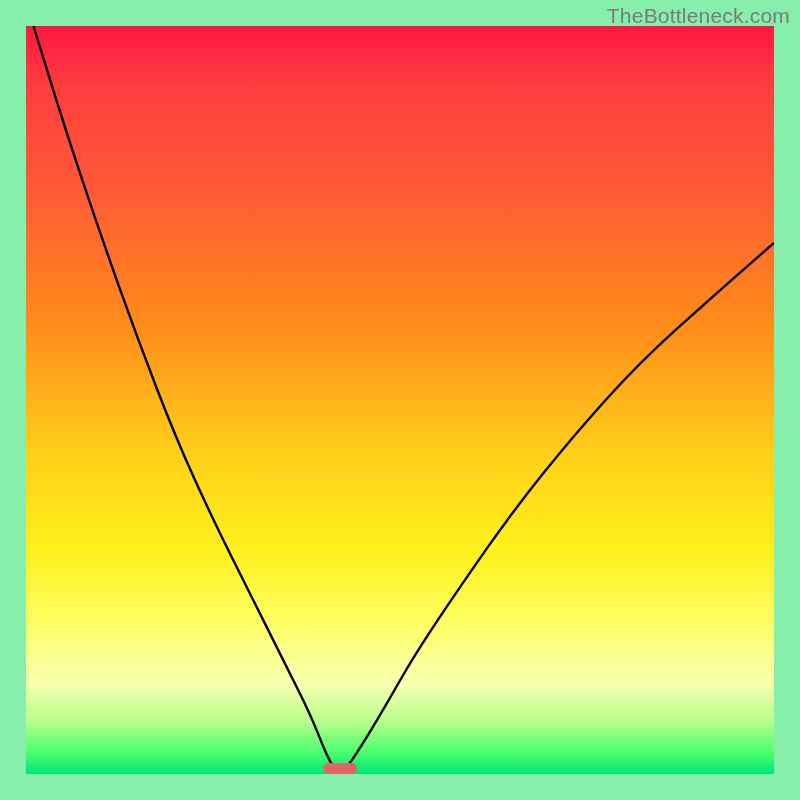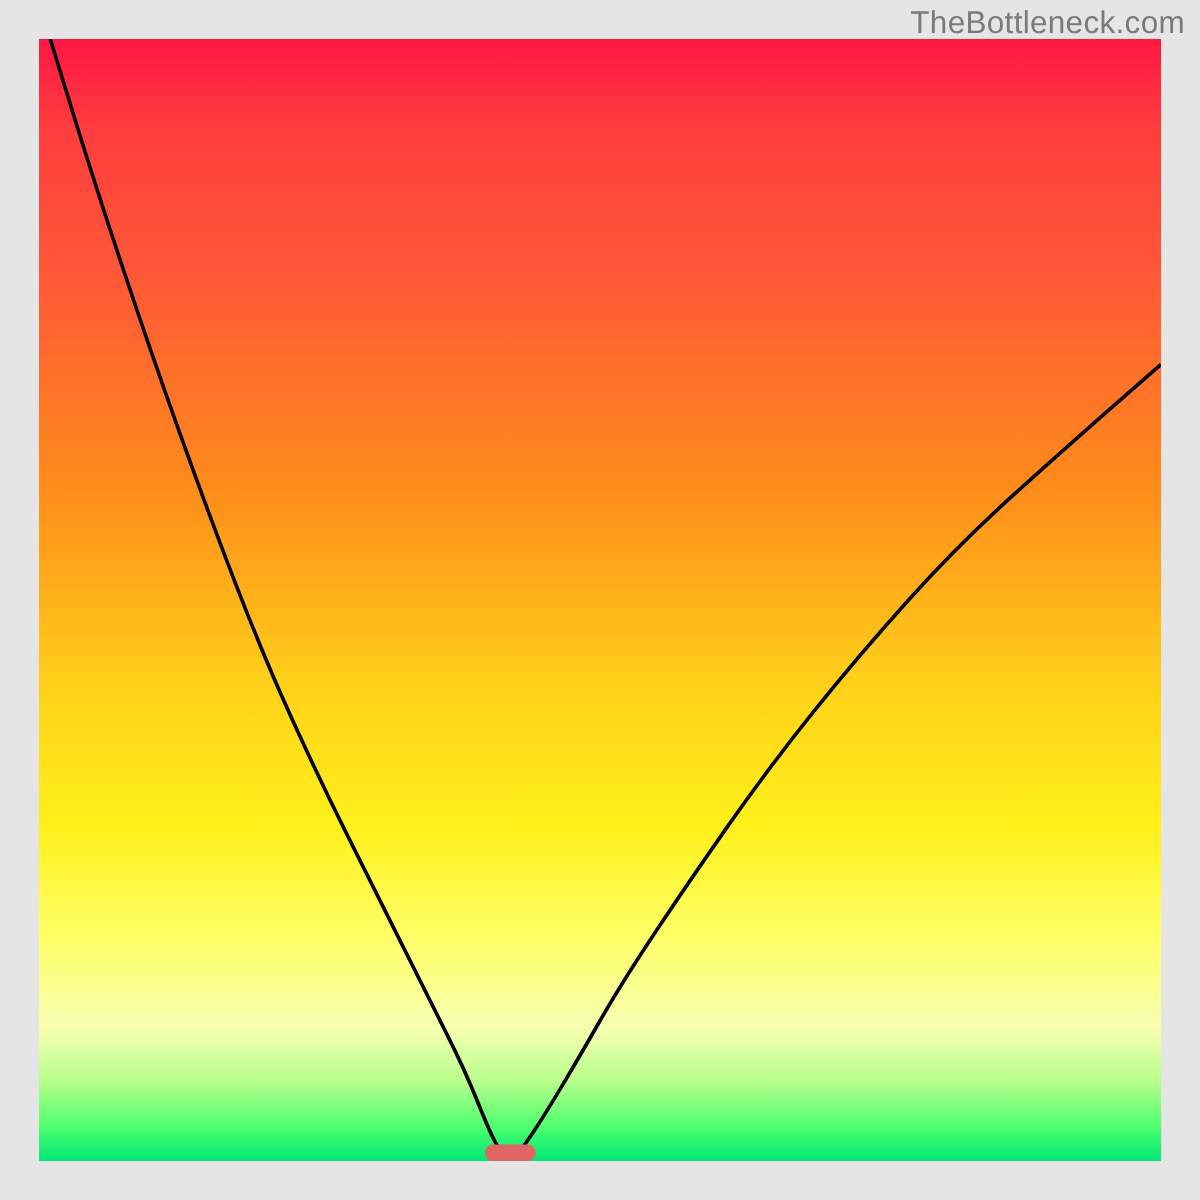--- a/index.html
+++ b/index.html
@@ -10,21 +10,21 @@
     background: #000;
     font-family: Arial, Helvetica, sans-serif;
     overflow: hidden;
   }
   .frame {
     position: absolute;
     top: 0;
     left: 0;
     width: 800px;
     height: 800px;
-    background: #e5e5e5;
+    background: #86efac;
   }
   .plot-area {
     position: absolute;
     top: 26px;
     left: 26px;
     width: 748px;
     height: 748px;
     
     background: linear-gradient(
       to bottom,

